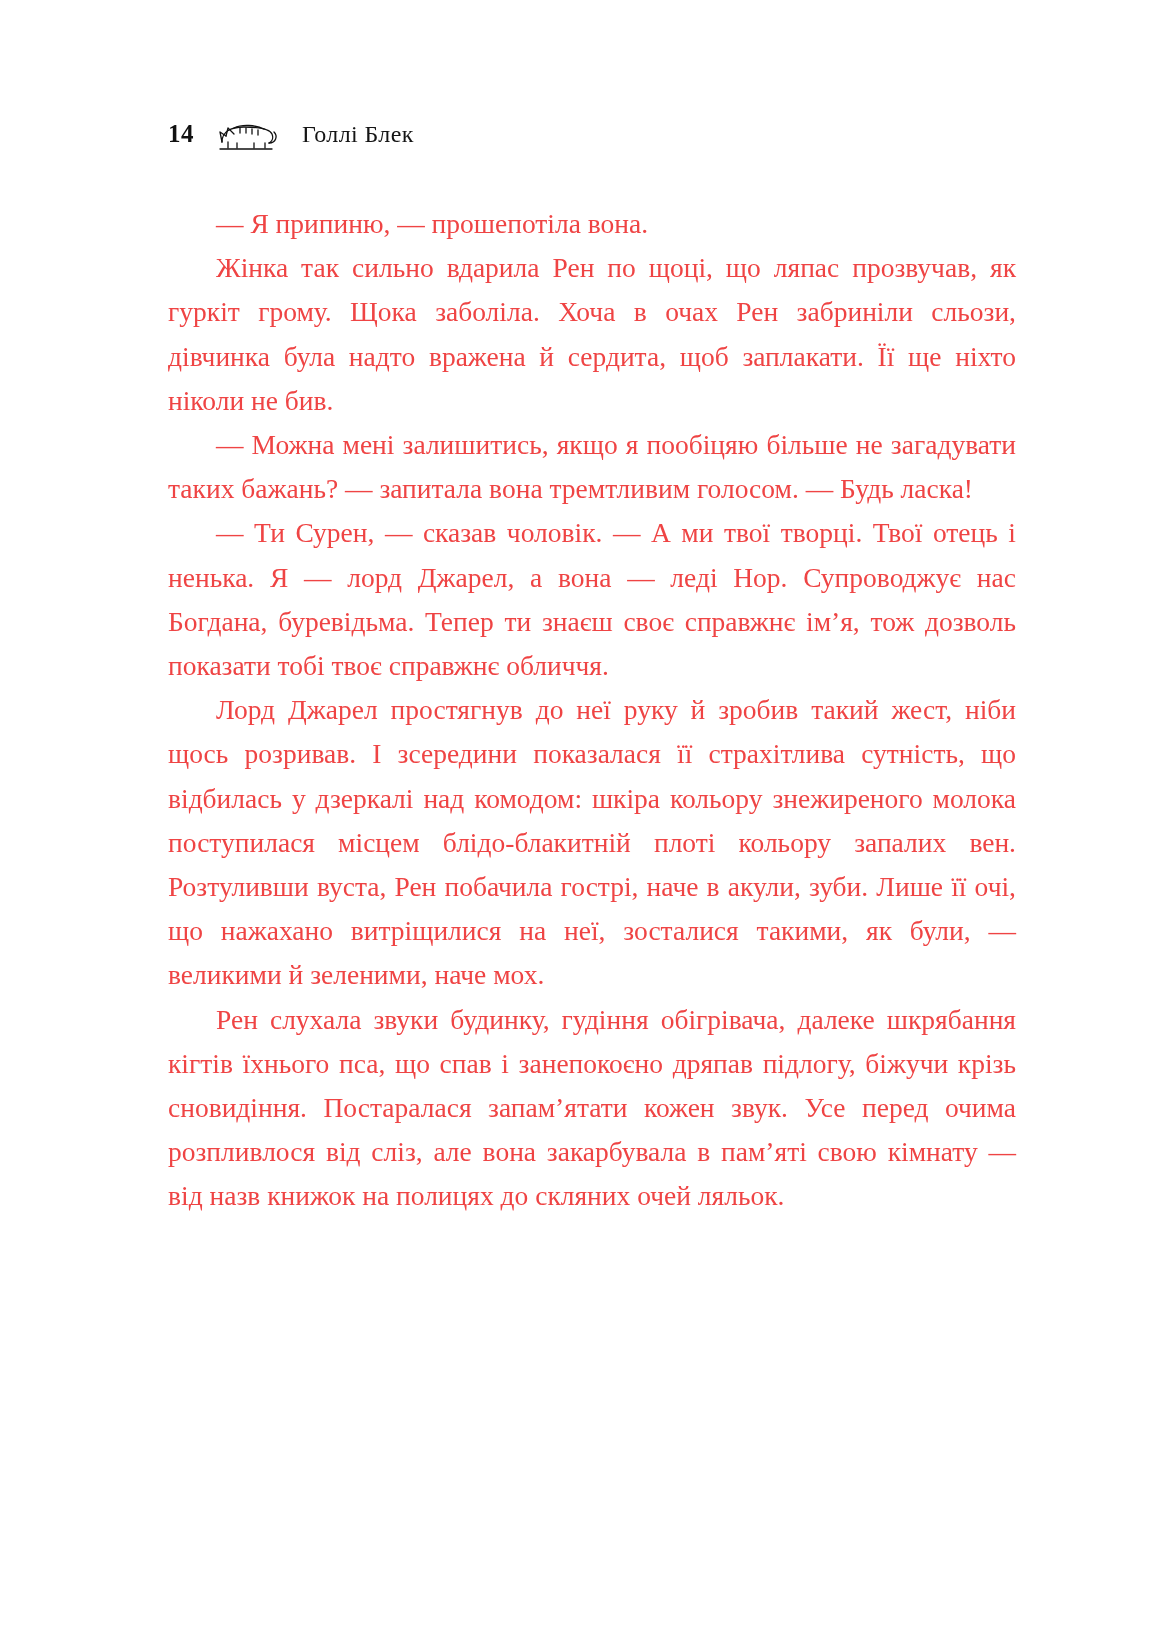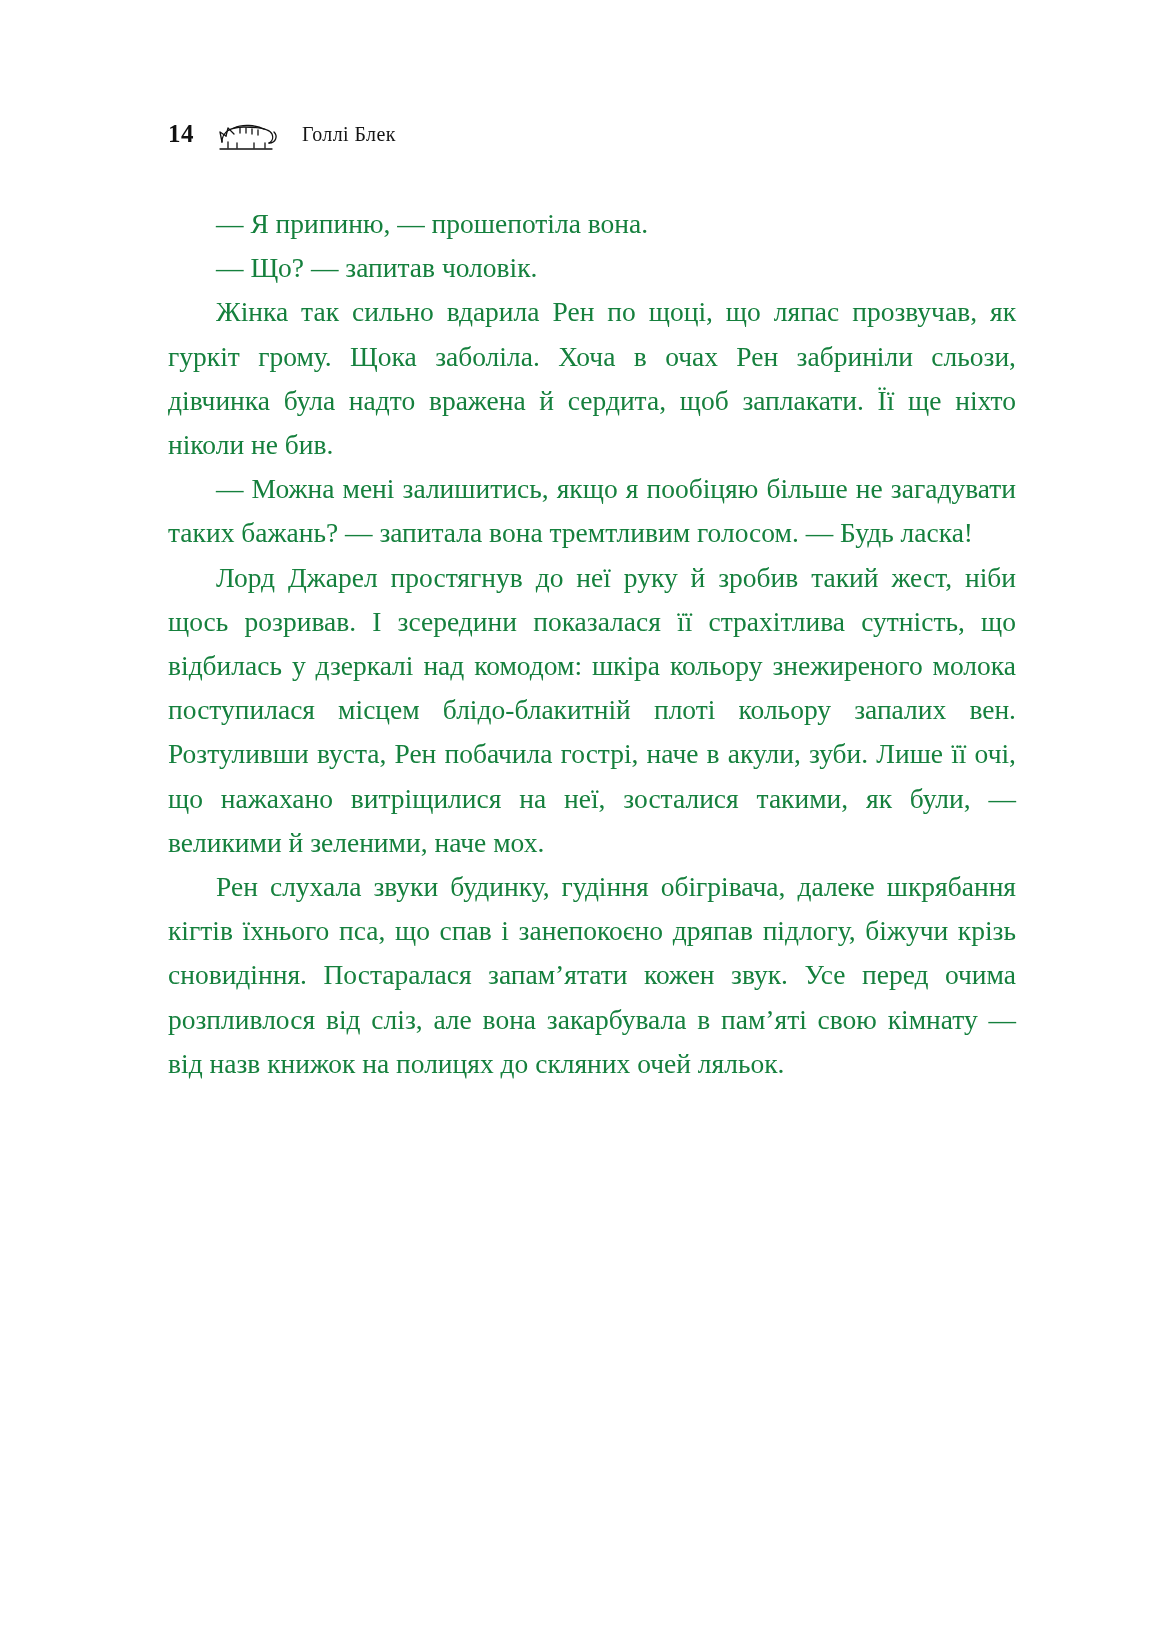--- a/index.html
+++ b/index.html
@@ -40,31 +40,31 @@
     margin-right: 20px;
   }
   .head-ornament {
     width: 66px;
     height: 36px;
     margin-right: 22px;
     display: block;
   }
   .head-title {
     font-family: "Liberation Serif", serif;
-    font-size: 20px;
+    font-size: 24px;
     color: #151515;
     letter-spacing: 0.4px;
   }
   
   .body-text {
     font-size: 27.5px;
     line-height: 44.2px;
     text-align: justify;
     text-justify: inter-word;
-    color: #15803d;
+    color: #ef4444;
     hyphens: manual;
   }
   .body-text p {
     margin: 0;
     text-indent: 48px;
   }
   .italic {
     font-style: italic;
   }
   
@@ -104,20 +104,20 @@
 
           <path d="M6 33 L58 33"></path>
         </g>
       </svg>
     </span>
     <span class="head-title">Голлі Блек</span>
   </div>
 
   <div class="body-text">
     <p>— Я припиню, — прошепотіла вона.</p>
-    <p>— Що? — запитав чоловік.</p>
     <p>Жінка так сильно вдарила Рен по щоці, що ляпас прозвучав, як гуркіт грому. Щока заболіла. Хоча в очах Рен забриніли сльози, дівчинка була надто вражена й сердита, щоб заплакати. Її ще ніхто ніколи не бив.</p>
     <p>— Можна мені залишитись, якщо я пообіцяю більше не загадувати таких бажань? — запитала вона тремтливим голосом. — Будь ласка!</p>
+    <p>— Ти Сурен, — сказав чоловік. — А ми твої творці. Твої отець і ненька. Я — лорд Джарел, а вона — леді Нор. Супроводжує нас Богдана, буревідьма. Тепер ти знаєш своє справжнє ім’я, тож дозволь показати тобі твоє справжнє обличчя.</p>
     <p>Лорд Джарел простягнув до неї руку й зробив такий жест, ніби щось розривав. І зсередини показалася її страхітлива сутність, що відбилась у дзеркалі над комодом: шкіра кольору знежиреного молока поступилася місцем блідо-блакитній плоті кольору запалих вен. Розтуливши вуста, Рен побачила гострі, наче в акули, зуби. Лише її очі, що нажахано витріщилися на неї, зосталися такими, як були, — великими й зеленими, наче мох.</p>
     <p>Рен слухала звуки будинку, гудіння обігрівача, далеке шкрябання кігтів їхнього пса, що спав і занепокоєно дряпав підлогу, біжучи крізь сновидіння. Постаралася запам’ятати кожен звук. Усе перед очима розпливлося від сліз, але вона закарбувала в пам’яті свою кімнату — від назв книжок на полицях до скляних очей ляльок.</p>
   </div>
 
 </div>
 
 </body></html>

